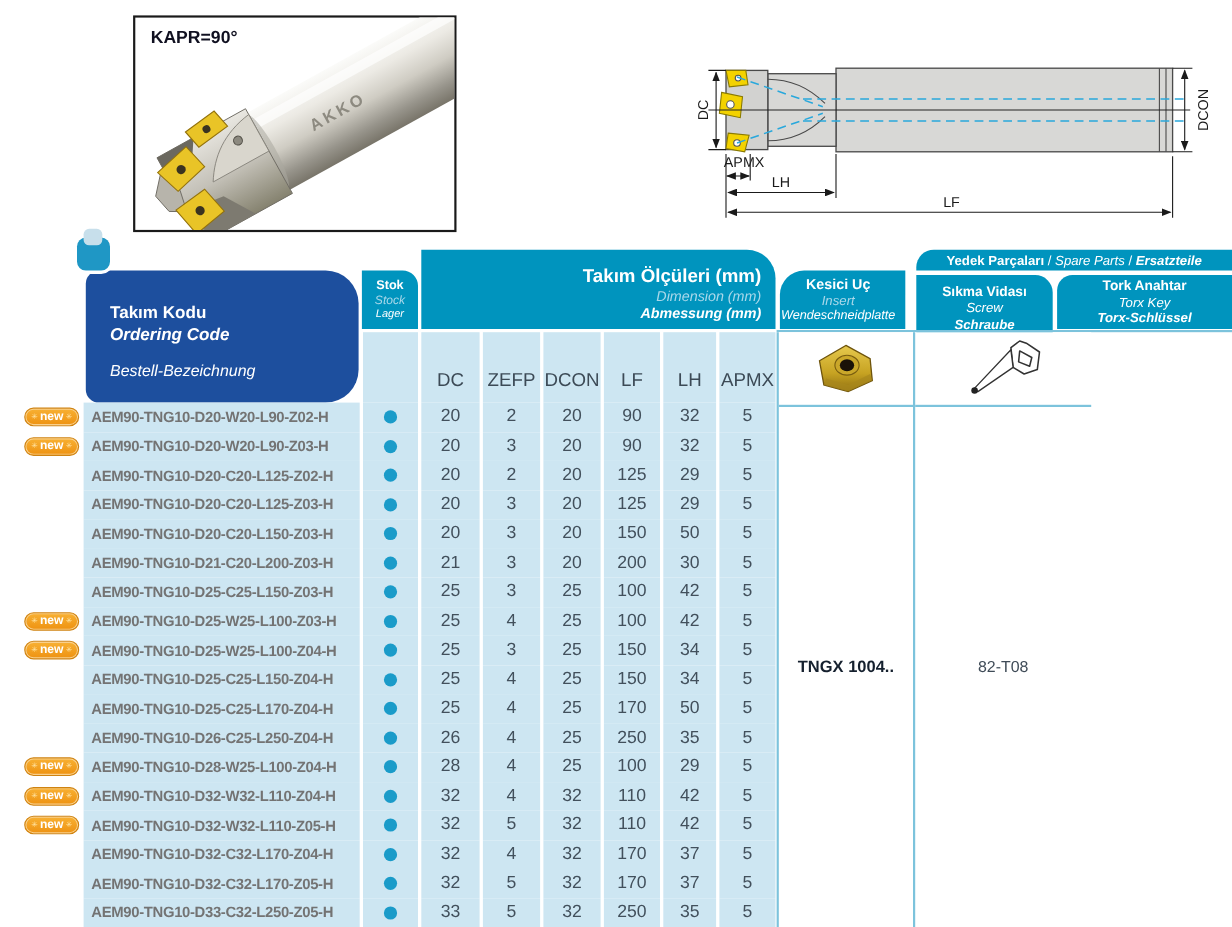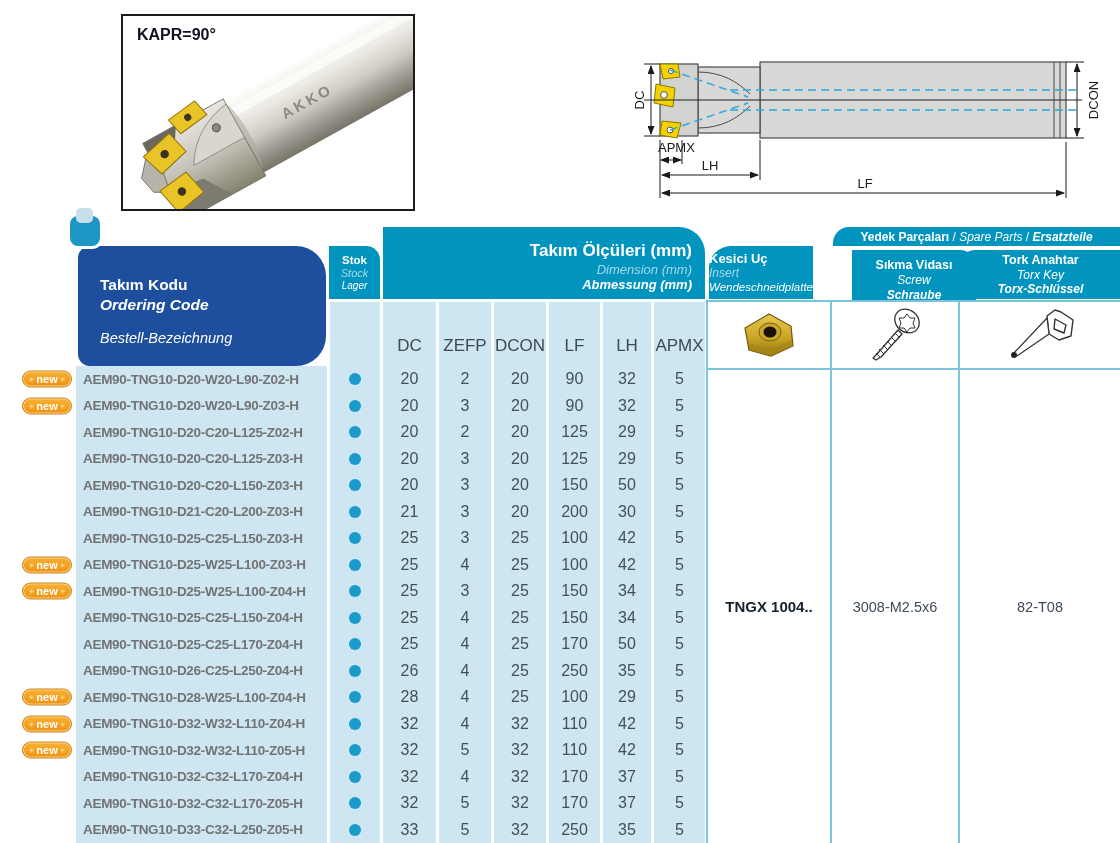--- a/index.html
+++ b/index.html
@@ -30,35 +30,35 @@
   .stok-hdr .e{font-size:11px;font-style:italic;color:#a9d8ea;}
   .stok-hdr .g{font-size:10px;font-style:italic;}
 
   .dim-hdr{left:383px;top:227px;width:322px;height:72px;border-radius:0 26px 0 0;
            display:flex;flex-direction:column;align-items:flex-end;justify-content:flex-end;
            padding:0 13px 6px 0;line-height:1.2;}
   .dim-hdr .t{font-size:17px;font-weight:bold;}
   .dim-hdr .e{font-size:13px;font-style:italic;color:#a9d8ea;}
   .dim-hdr .g{font-size:13px;font-weight:bold;font-style:italic;}
 
-  .kesici-hdr{left:709px;top:246px;width:104px;height:53px;border-radius:22px 0 0 0;
-              display:flex;flex-direction:column;align-items:flex-start;justify-content:center;
+  .kesici-hdr{left:709px;top:246px;width:114px;height:53px;border-radius:22px 0 0 0;
+              display:flex;flex-direction:column;align-items:center;justify-content:center;
               padding-right:8px;line-height:1.2;}
   .kesici-hdr .t{font-size:13px;font-weight:bold;}
   .kesici-hdr .e{font-size:12px;font-style:italic;color:#a9d8ea;}
   .kesici-hdr .g{font-size:11.5px;font-style:italic;}
 
   .yedek-band{left:833px;top:227px;width:287px;height:19px;border-radius:16px 0 0 0;
               display:flex;align-items:center;justify-content:center;font-size:12px;white-space:pre;}
   .yedek-band .t{font-weight:bold;}
   .yedek-band .e{font-style:italic;color:#ffffff;}
   .yedek-band .g{font-weight:bold;font-style:italic;}
 
   .screw-hdr{left:833px;top:250px;width:124px;height:60px;border-radius:0 16px 0 0;
-             display:flex;flex-direction:column;align-items:center;justify-content:center;line-height:1.2;margin-left:19px;}
+             display:flex;flex-direction:column;align-items:center;justify-content:center;line-height:1.2;}
   .torx-hdr{left:961px;top:250px;width:159px;height:49px;border-radius:14px 0 0 0;
             display:flex;flex-direction:column;align-items:center;justify-content:center;line-height:1.2;}
   .screw-hdr .t,.torx-hdr .t{font-size:12.5px;font-weight:bold;}
   .screw-hdr .e,.torx-hdr .e{font-size:12px;font-style:italic;color:#ffffff;}
   .screw-hdr .g,.torx-hdr .g{font-size:12px;font-weight:bold;font-style:italic;}
 
   
   .bookmark{position:absolute;left:70px;top:216px;width:30px;height:30px;background:#1f97c5;
             border-radius:8px;box-shadow:0 0 0 3px #fff;z-index:3;}
   .bookmark::before{content:'';position:absolute;top:-8px;left:6px;width:17px;height:15px;
@@ -519,42 +519,20 @@
           <path d="M28,2 L50,14 L52,34 L30,44 L8,38 L4,16 Z" fill="url(#insG)" stroke="#6e540c" stroke-width="1.2"></path>
           <ellipse cx="29" cy="20" rx="11" ry="9" fill="#caa72a" stroke="#7a5e10" stroke-width="1"></ellipse>
           <ellipse cx="29" cy="20" rx="6.5" ry="5.5" fill="#1a1208"></ellipse>
           <path d="M8,38 L30,44 L52,34 L50,28 L30,38 L10,32 Z" fill="#a8871c" opacity="0.7"></path>
         </svg>
       </div>
       <div class="val-cell">
           <span class="insert-val">TNGX 1004..</span>
         </div>
     </div>
-    <div class="rcol col-screw">
-      <div class="icon-cell">
-        <svg width="62" height="58" viewBox="0 0 62 58">
-          <g fill="#fff" stroke="#333" stroke-width="1.3">
-            <ellipse cx="43" cy="15" rx="13" ry="11" transform="rotate(40 43 15)"></ellipse>
-            <path d="M43,8 l3,4 l5,0 l-2,5 l2,5 l-5,0 l-3,4 l-3-4 l-5,0 l2-5 l-2-5 l5,0 Z" stroke-width="1" fill="none"></path>
-            <path d="M34,24 L13,48 L9,52 L12,54 L17,51 L38,28 Z" stroke-linejoin="round"></path>
-          </g>
-          <g stroke="#333" stroke-width="1">
-            <line x1="31" y1="27" x2="36" y2="32"></line>
-              <line x1="27" y1="31" x2="32" y2="36"></line>
-            <line x1="23" y1="35" x2="28" y2="40"></line>
-              <line x1="19" y1="39" x2="24" y2="44"></line>
-            <line x1="15" y1="43" x2="20" y2="48"></line>
-              <line x1="12" y1="47" x2="16" y2="51"></line>
-          </g>
-        </svg>
-      </div>
-      <div class="val-cell">
-          <span class="part-val">3008-M2.5x6</span>
-        </div>
-    </div>
     <div class="rcol col-torx">
       <div class="icon-cell">
         <svg width="74" height="58" viewBox="0 0 74 58">
           <g fill="#fff" stroke="#333" stroke-width="1.4" stroke-linejoin="round">
             <path d="M44,10 L52,4 L58,6 L70,14 L68,30 L56,34 L46,28 Z"></path>
             <path d="M52,13 L63,19 L61,27 L51,23 Z"></path>
             <path d="M44,12 L46,28 L14,50 L10,48 Z" stroke-width="1.2"></path>
           </g>
           <circle cx="11" cy="49" r="3" fill="#222"></circle>
         </svg>

